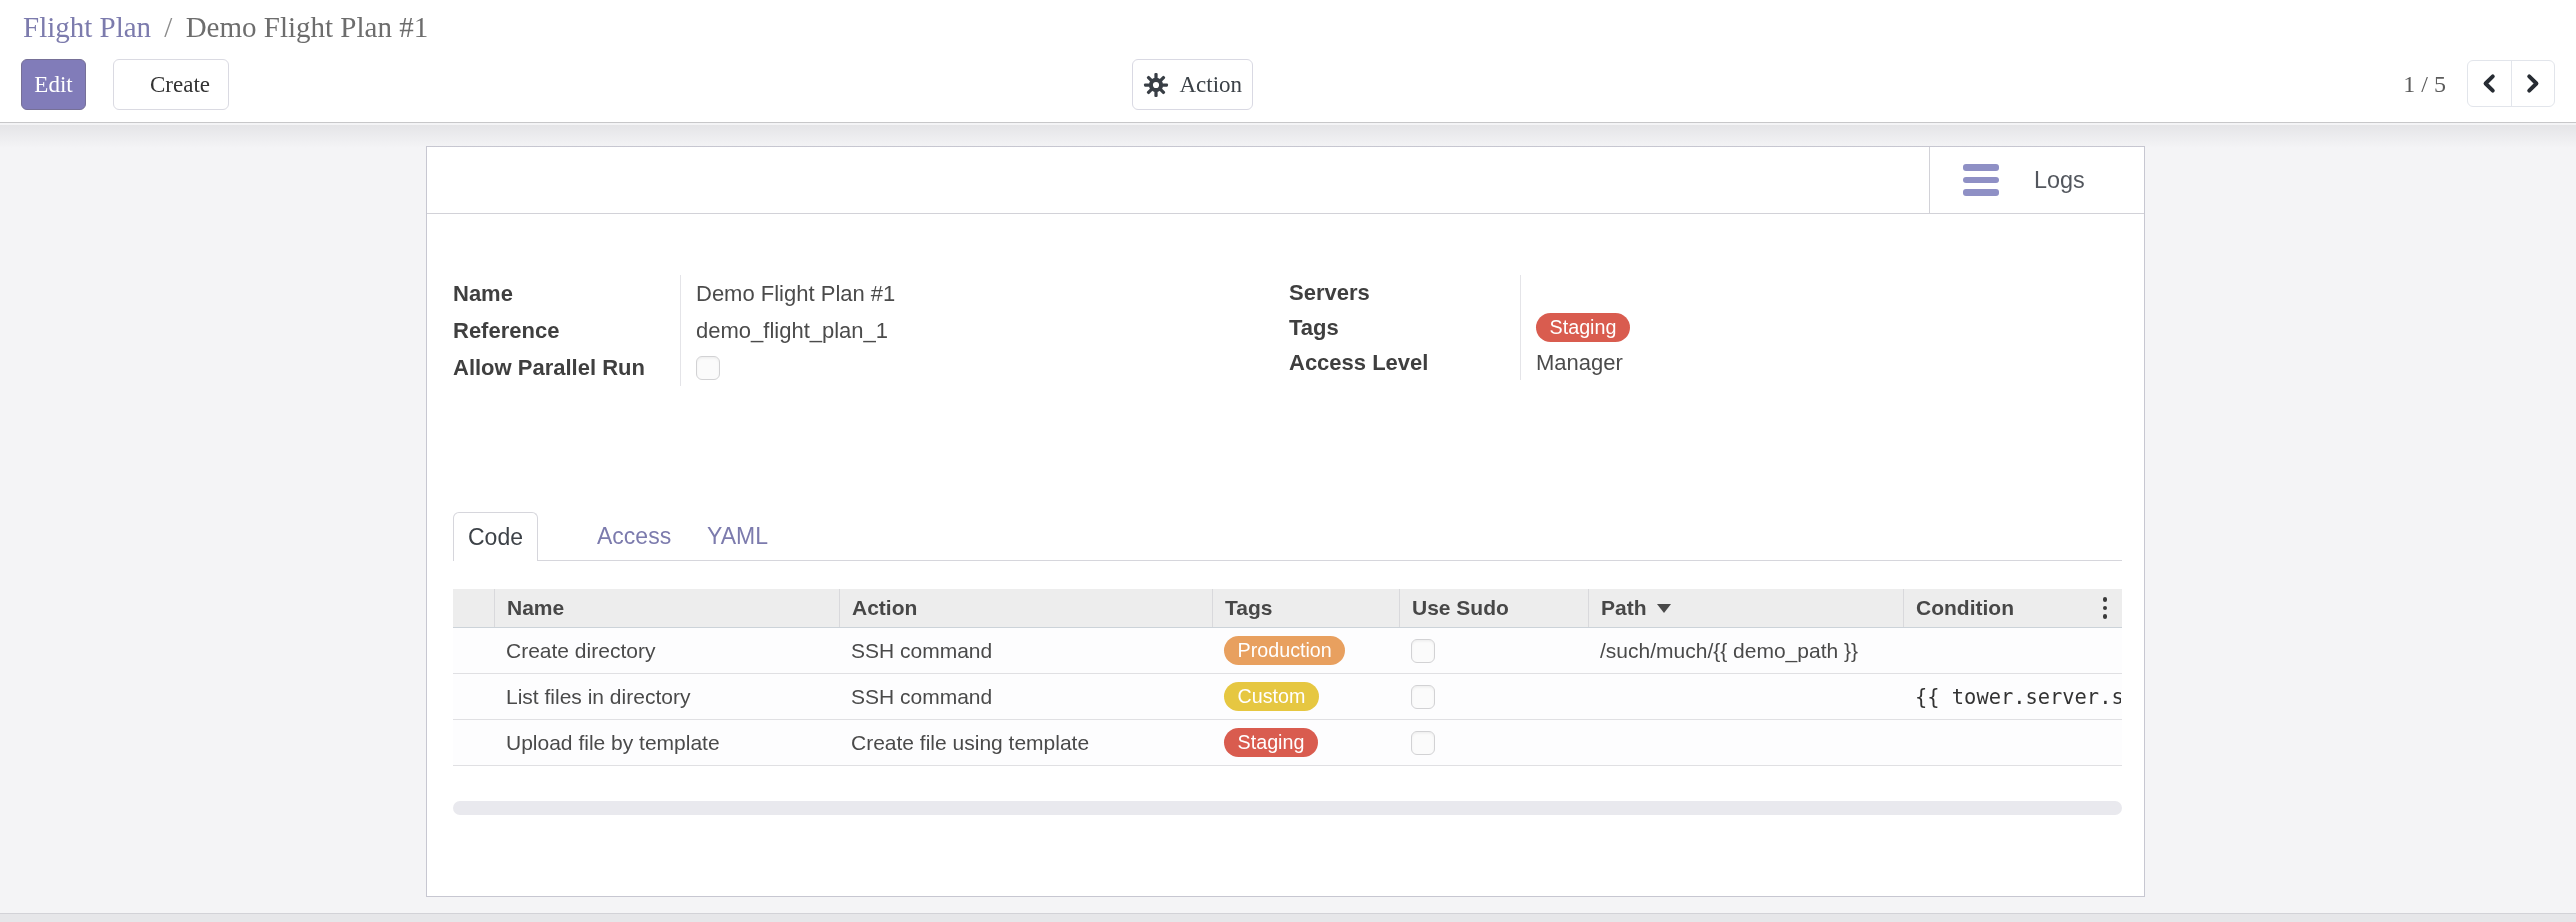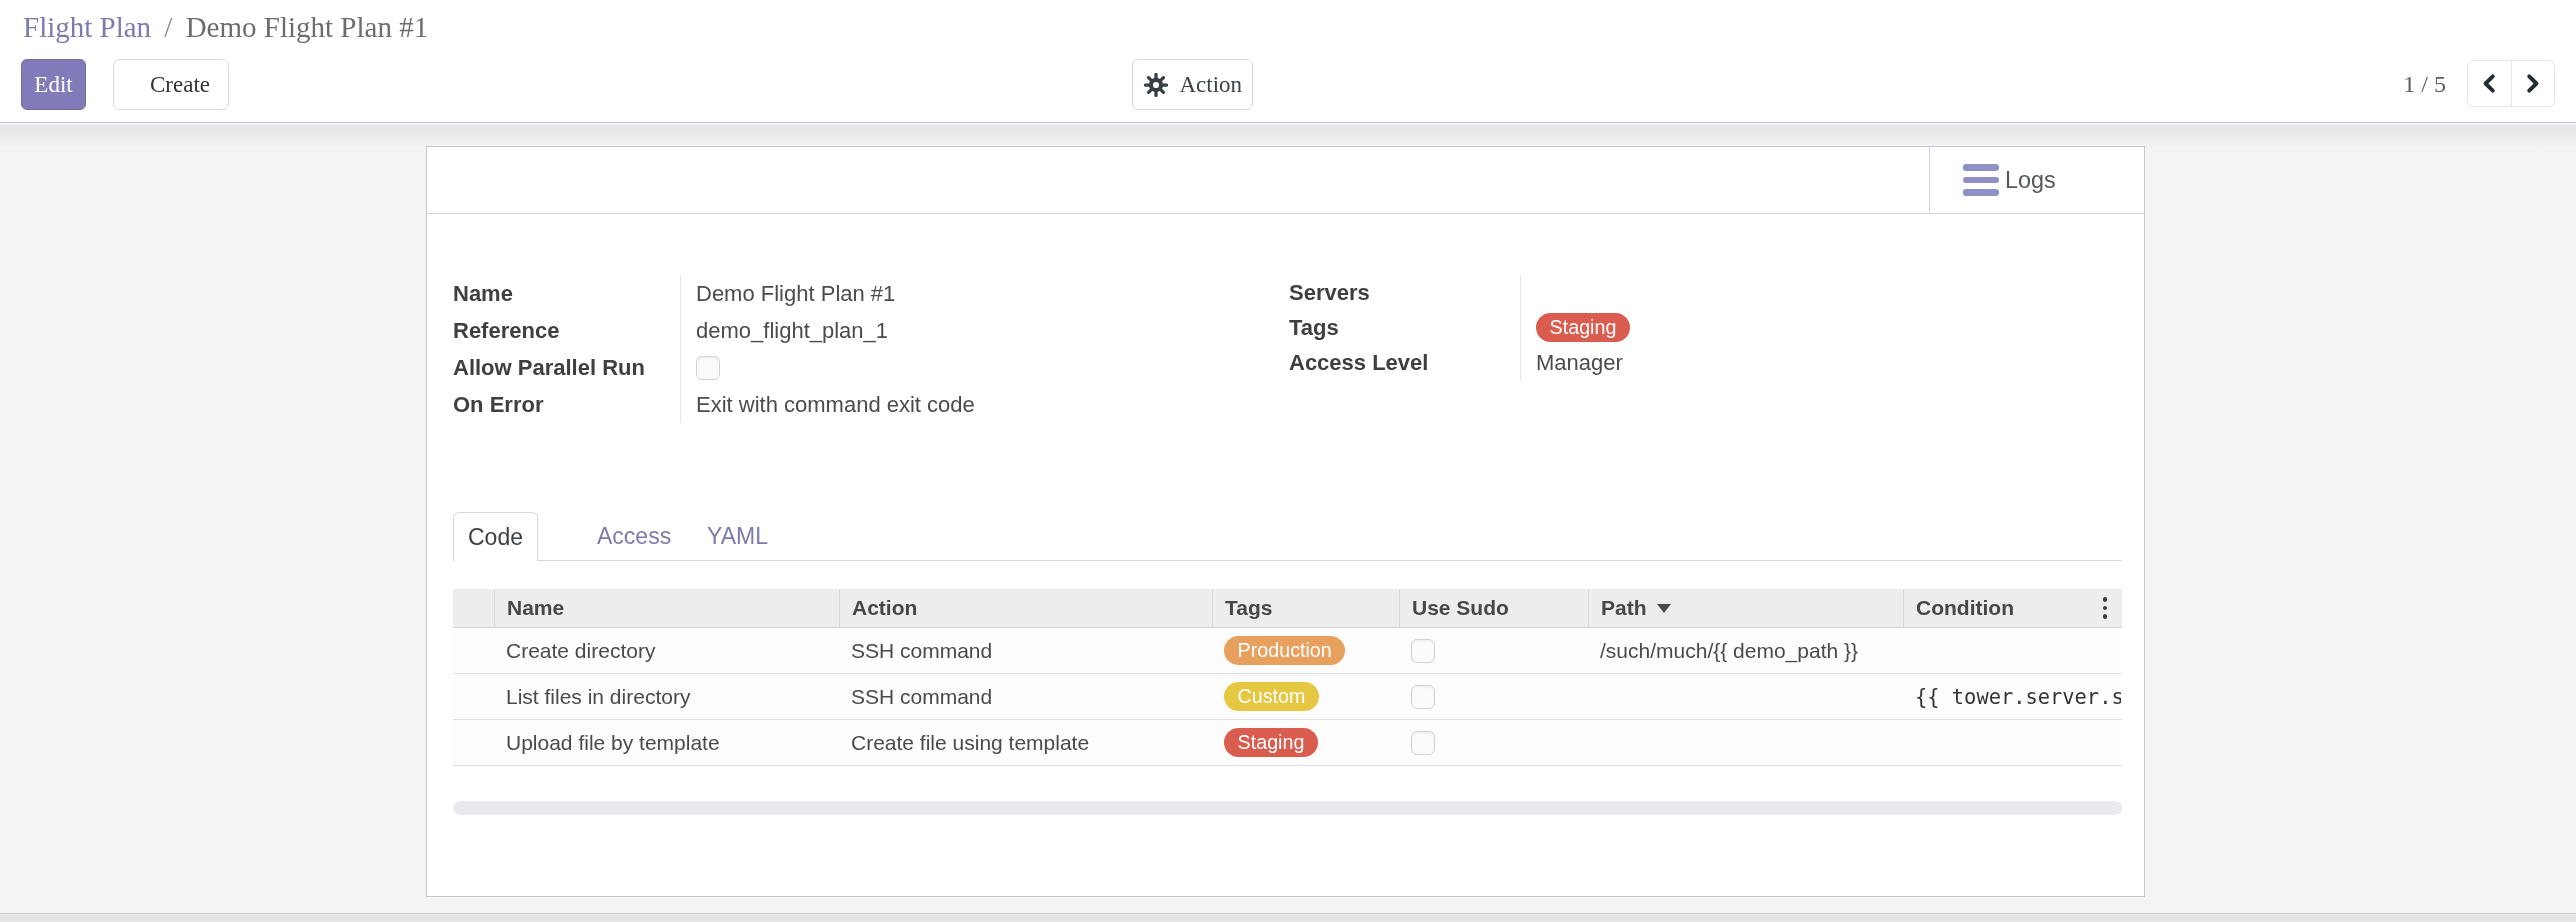--- a/index.html
+++ b/index.html
@@ -33,21 +33,21 @@
   .pbtn svg { width:21px; height:21px; }
 
   #topshadow { position:absolute; left:0; top:125px; width:2576px; height:23px;
     background:linear-gradient(to bottom, rgba(90,90,100,0.10), rgba(90,90,100,0)); z-index:4; }
 
   
   #card { position:absolute; left:426px; top:146px; width:1719px; height:751px;
     background:#ffffff; border:1.5px solid #c7c7d1; z-index:3; }
   #card-header { position:relative; height:67px; border-bottom:1.5px solid #d2d2d8; background:#ffffff; }
   #logs-btn { position:absolute; right:0; top:0; width:215px; height:100%;
-    border-left:1.5px solid #d2d2d8; display:flex; align-items:center; padding-left:33px; gap:6px; cursor:pointer; }
+    border-left:1.5px solid #d2d2d8; display:flex; align-items:center; padding-left:33px; gap:35px; cursor:pointer; }
   .hamburger { display:flex; flex-direction:column; gap:6px; }
   .hamburger i { display:block; width:36px; height:6.8px; border-radius:3px; background:#8f90c5; }
   #logs-label { font-size:23.4px; color:#53575e; }
 
   
   .fgroup { position:absolute; }
   #fgroup-left  { left:26px;  top:128px; width:816px; }
   #fgroup-right { left:862px; top:128px; width:680px; }
   .frow { display:flex; align-items:center; height:37px; }
   #fgroup-right .frow { height:35px; }
@@ -172,24 +172,20 @@
     <div class="frow">
       <span class="flabel">Reference</span>
       <span class="fval">demo_flight_plan_1</span>
     </div>
     <div class="frow">
       <span class="flabel">Allow Parallel Run</span>
       <span class="fval">
         <span class="checkbox"></span>
       </span>
     </div>
-    <div class="frow">
-      <span class="flabel">On Error</span>
-      <span class="fval">Exit with command exit code</span>
-    </div>
   </div>
 
   <div class="fgroup" id="fgroup-right">
     <div class="frow">
       <span class="flabel">Servers</span>
       <span class="fval"></span>
     </div>
     <div class="frow">
       <span class="flabel">Tags</span>
       <span class="fval">

